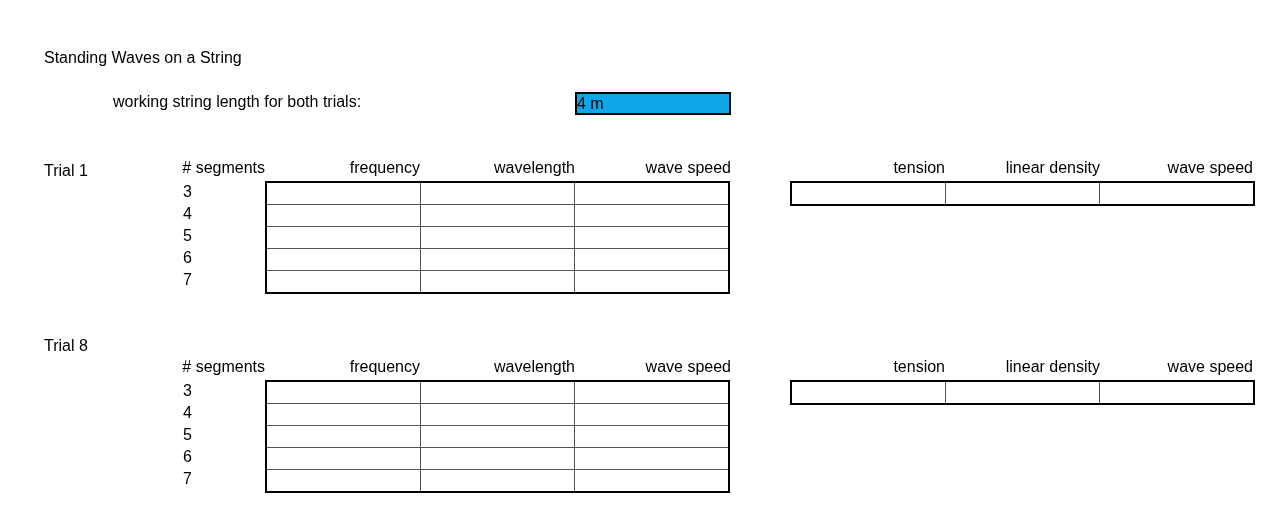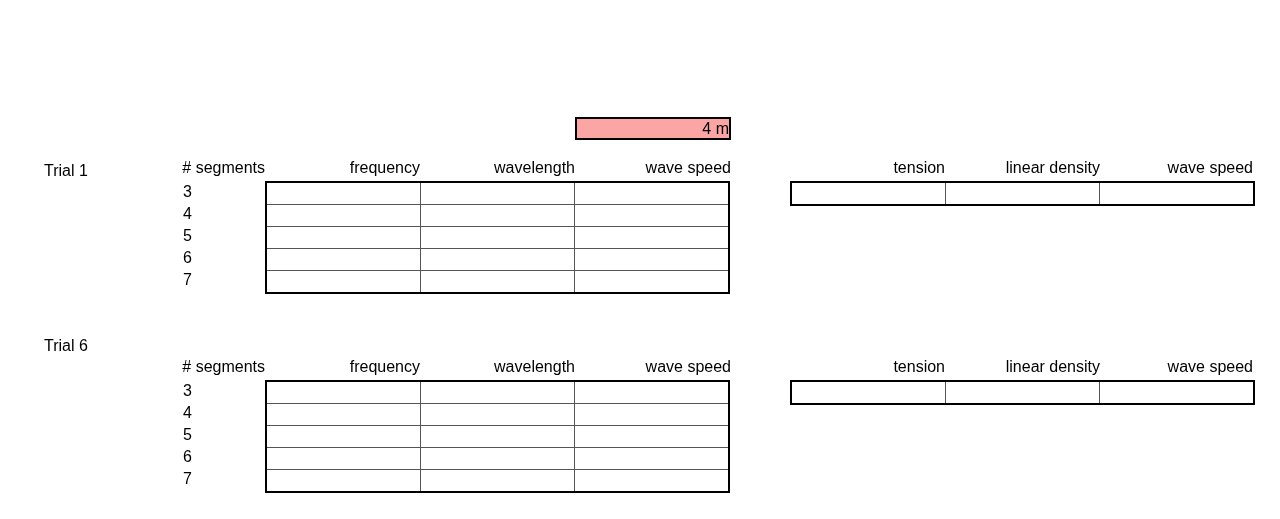--- a/index.html
+++ b/index.html
@@ -35,24 +35,23 @@
     line-height: 18px;
     white-space: nowrap;
   }
   .value-box {
     position: absolute;
     left: 575px;
     top: 92px;
     width: 152px;
     height: 19px;
     border: 2px solid #000000;
-    text-align: right;
+    text-align: left;
     line-height: 19px;
-    background: #fca5a5;
-    margin-top: 25px;
+    background: #0ea5e9;
   }
   .hdr {
     position: absolute;
     height: 18px;
     line-height: 18px;
     text-align: right;
     white-space: nowrap;
   }
   .row-label {
     position: absolute;
@@ -74,21 +73,23 @@
     height: 21px;
     padding: 0;
     border: 1px solid #555555;
   }
 </style>
 </head>
 <body>
 
 <div class="canvas">
 
-
+  <div class="title">Standing Waves on a String</div>
+
+  <div class="inline-label" style="left:113px; top:93px;">working string length for both trials:</div>
   <div class="value-box">
     <span>4 m</span>
   </div>
 
   <div class="trial-label" style="top:138px;margin-top:24px;">Trial 1</div>
 
   <div class="hdr" style="left:110px; top:159px; width:155px;"># segments</div>
   <div class="hdr" style="left:265px; top:159px; width:155px;">frequency</div>
   <div class="hdr" style="left:420px; top:159px; width:155px;">wavelength</div>
   <div class="hdr" style="left:575px; top:159px; width:156px;">wave speed</div>
@@ -135,21 +136,21 @@
   <table class="grid" style="left:790px; top:181px;">
     <tbody>
         <tr>
       <td></td>
       <td></td>
       <td></td>
     </tr>
   </tbody>
     </table>
 
-  <div class="trial-label" style="top:337px;">Trial 6</div>
+  <div class="trial-label" style="top:337px;">Trial 8</div>
 
   <div class="hdr" style="left:110px; top:358px; width:155px;"># segments</div>
   <div class="hdr" style="left:265px; top:358px; width:155px;">frequency</div>
   <div class="hdr" style="left:420px; top:358px; width:155px;">wavelength</div>
   <div class="hdr" style="left:575px; top:358px; width:156px;">wave speed</div>
   <div class="hdr" style="left:790px; top:358px; width:155px;">tension</div>
   <div class="hdr" style="left:945px; top:358px; width:155px;">linear density</div>
   <div class="hdr" style="left:1100px; top:358px; width:153px;">wave speed</div>
 
   <div class="row-label" style="top:380px;">3</div>

